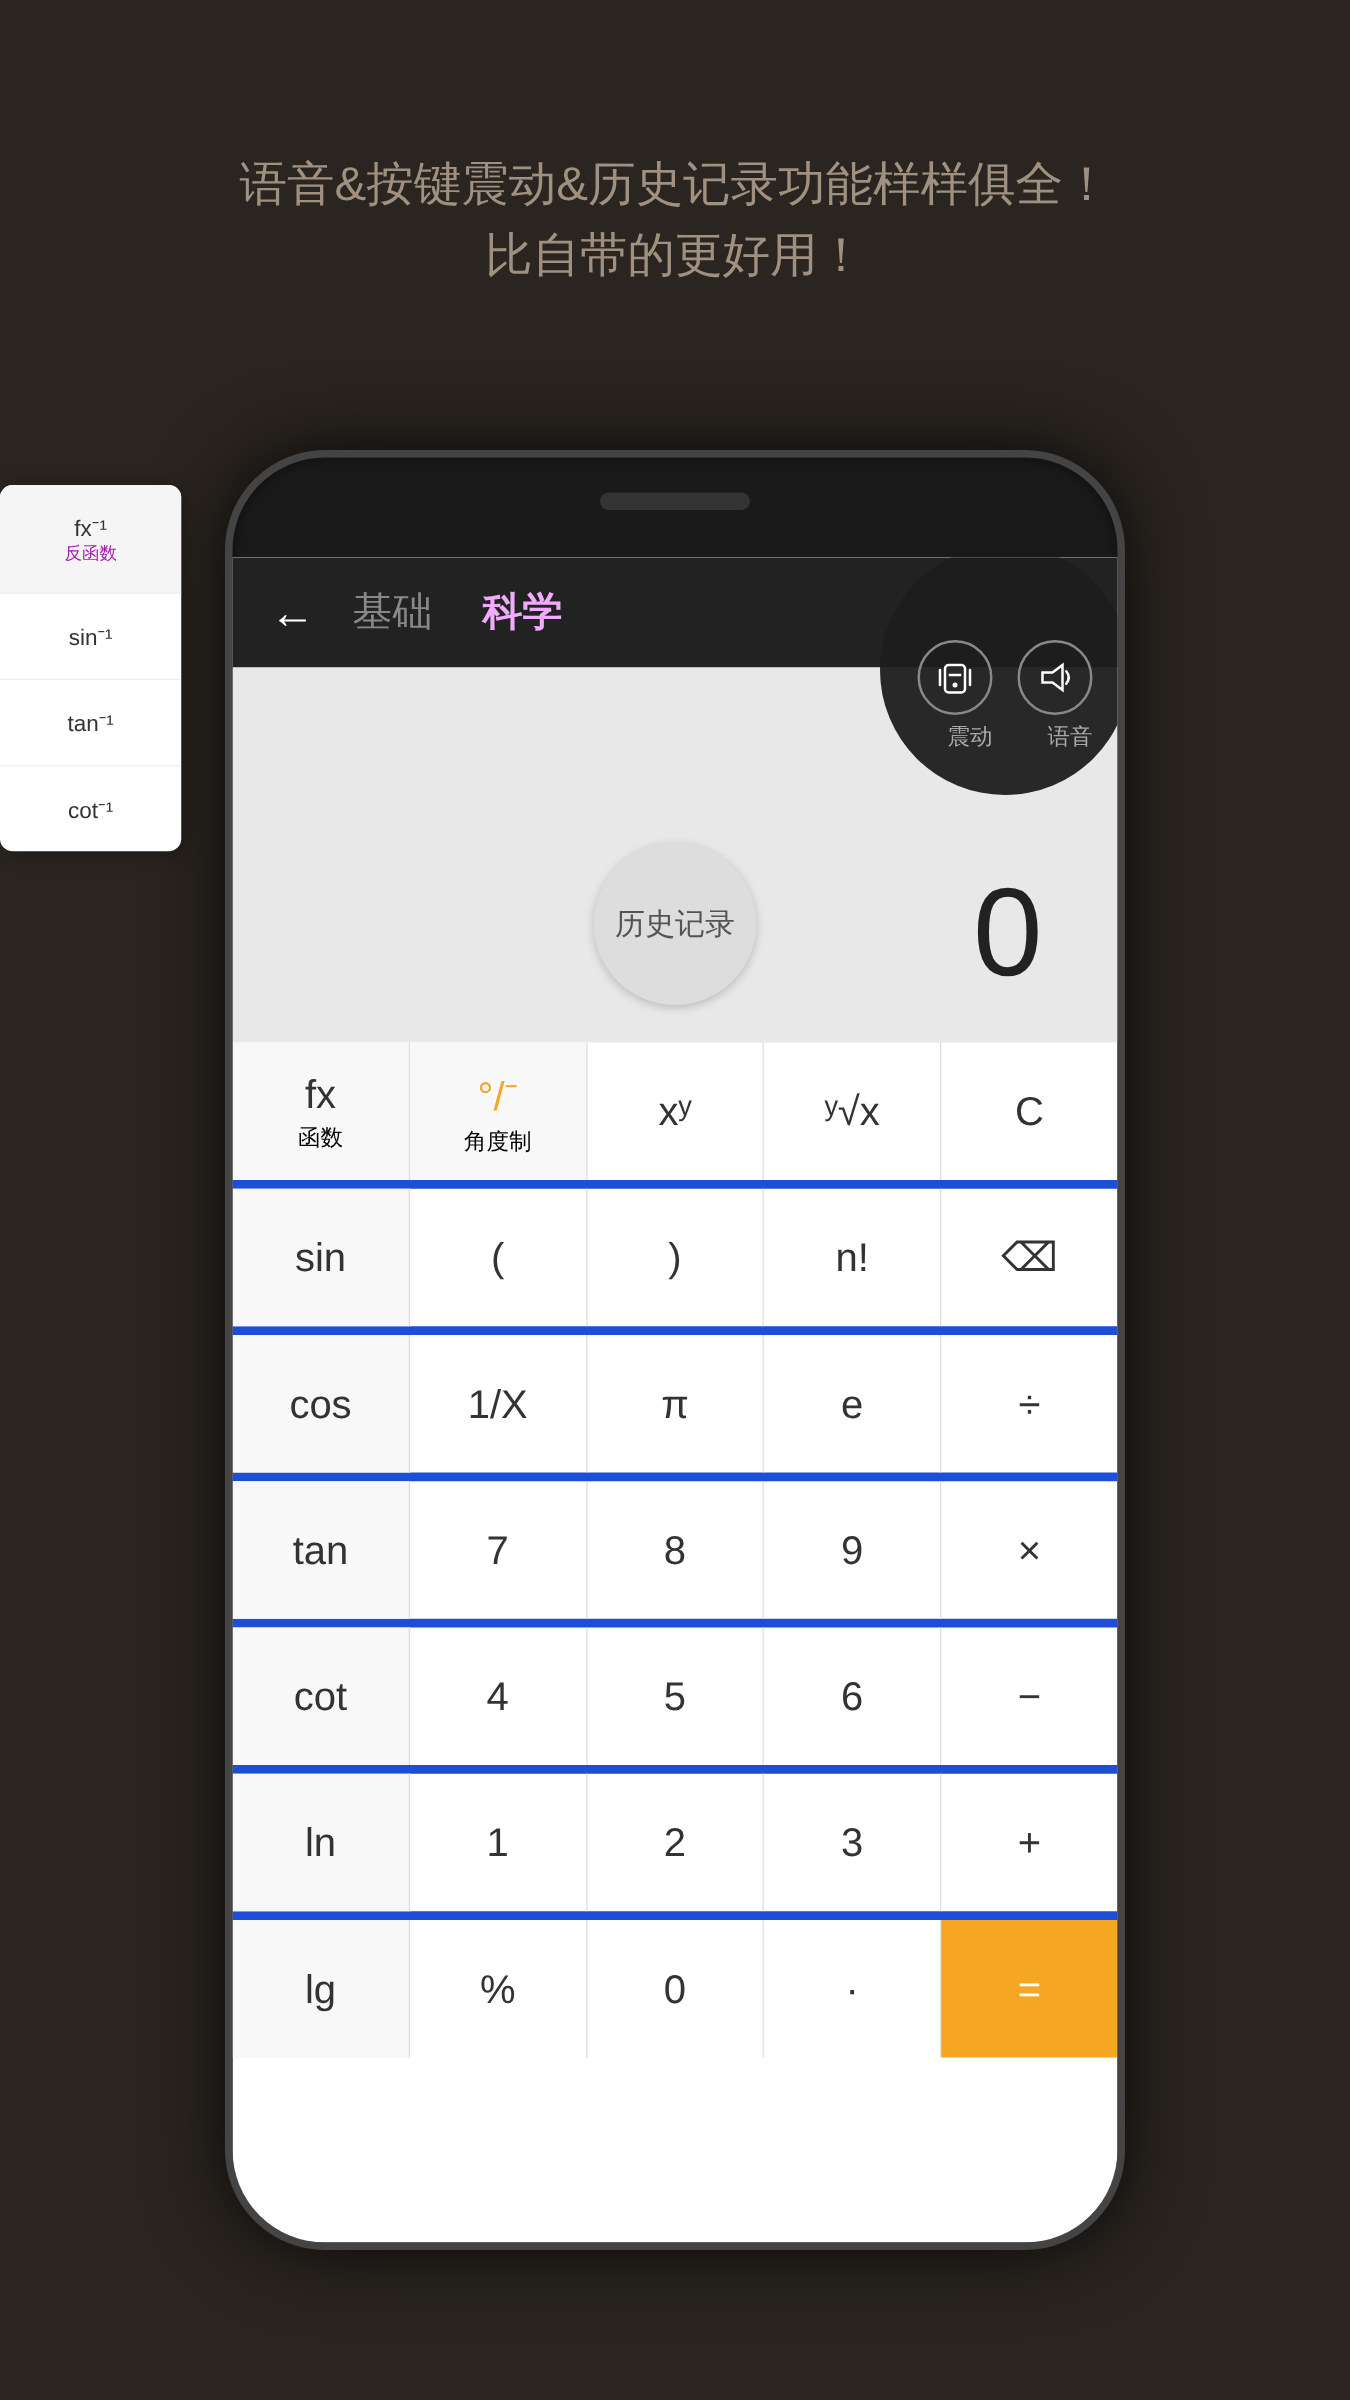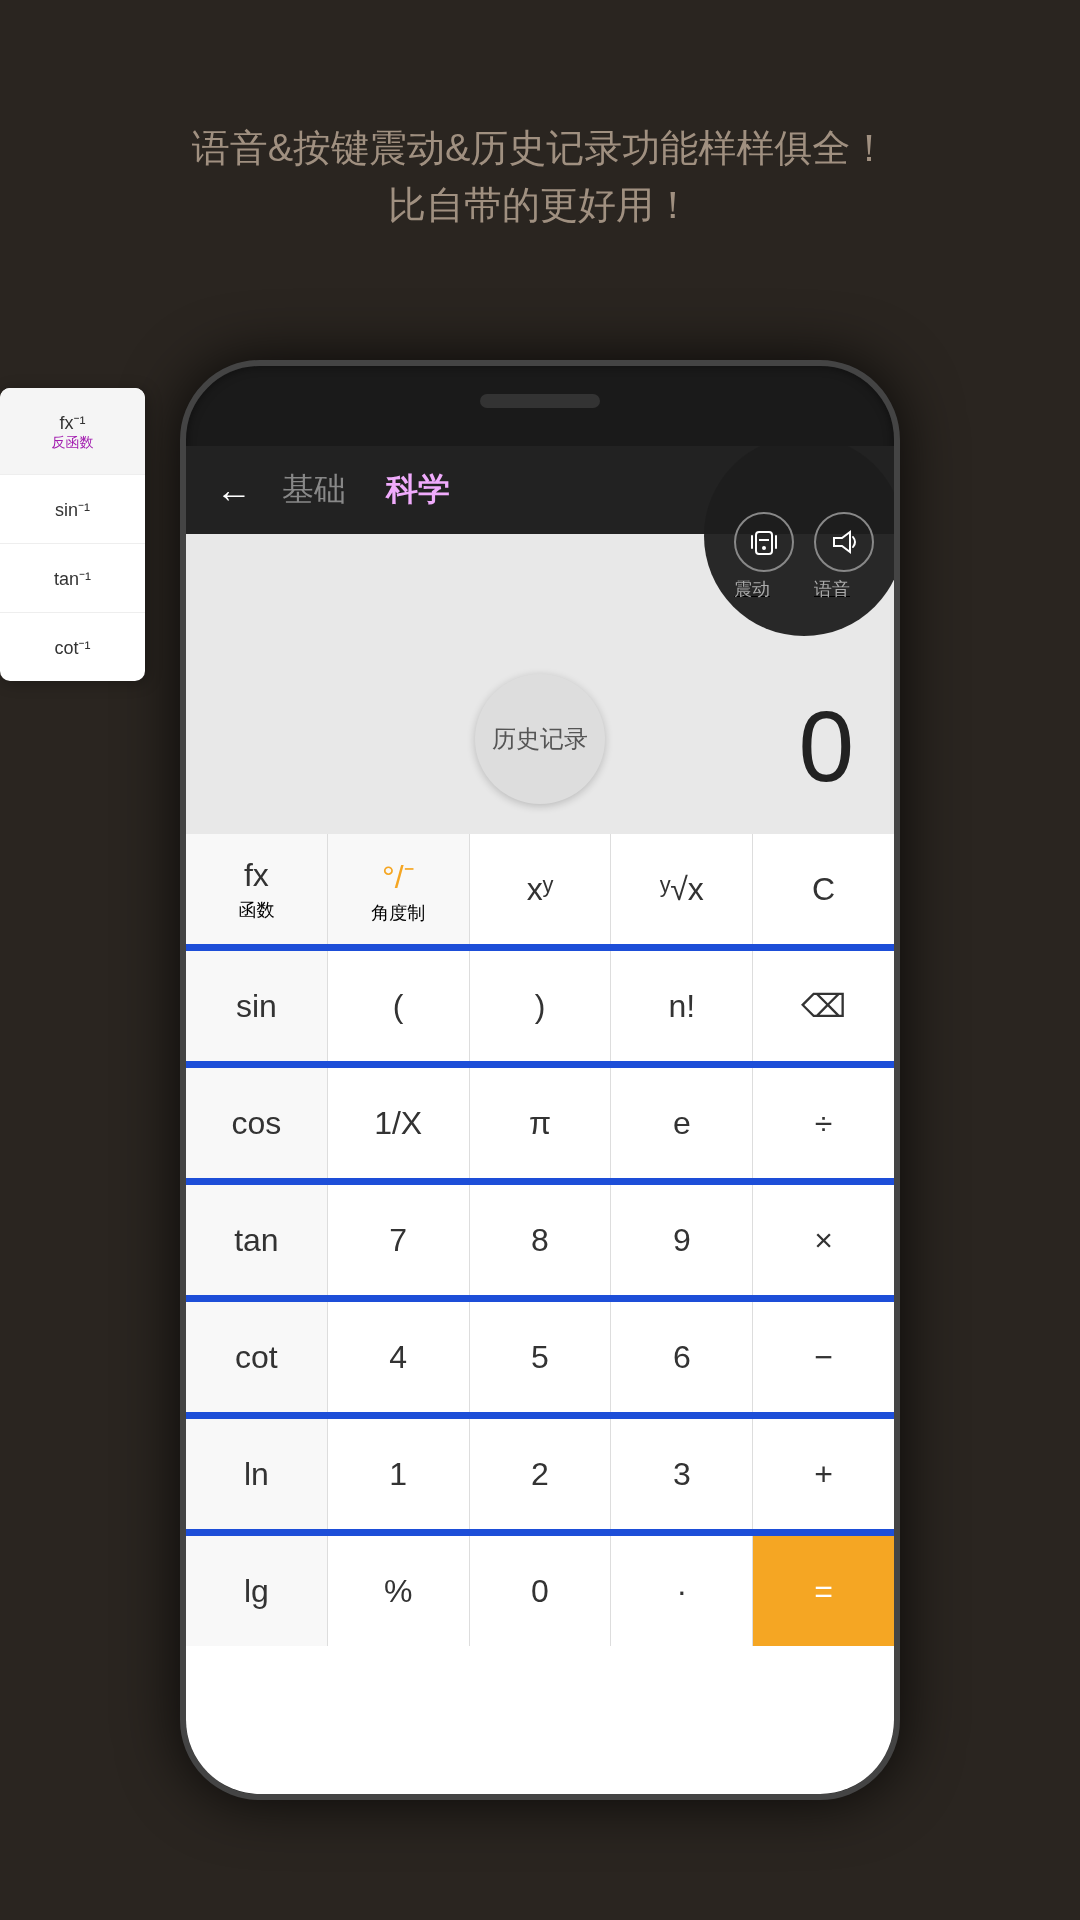--- a/index.html
+++ b/index.html
@@ -110,24 +110,23 @@
       display: flex;
       gap: 20px;
       align-items: center;
       justify-content: center;
       padding-top: 40px;
     }
 
     .icon-btn {
       display: flex;
       flex-direction: column;
-      align-items: flex-start;
+      align-items: flex-end;
       gap: 5px;
       cursor: pointer;
-      text-decoration: underline;
     }
 
     .icon-btn .icon-circle {
       width: 60px;
       height: 60px;
       border-radius: 50%;
       border: 2px solid #888;
       display: flex;
       align-items: center;
       justify-content: center;
@@ -141,21 +140,21 @@
     }
 
     
     .display-area {
       background: #e8e8e8;
       height: 300px;
       position: relative;
       display: flex;
       align-items: flex-end;
       justify-content: flex-end;
-      padding: 30px 40px;
+      padding: 30px 60px;
     }
 
     .display-number {
       font-size: 100px;
       color: #222;
       font-weight: 300;
     }
 
     .history-btn {
       position: absolute;

